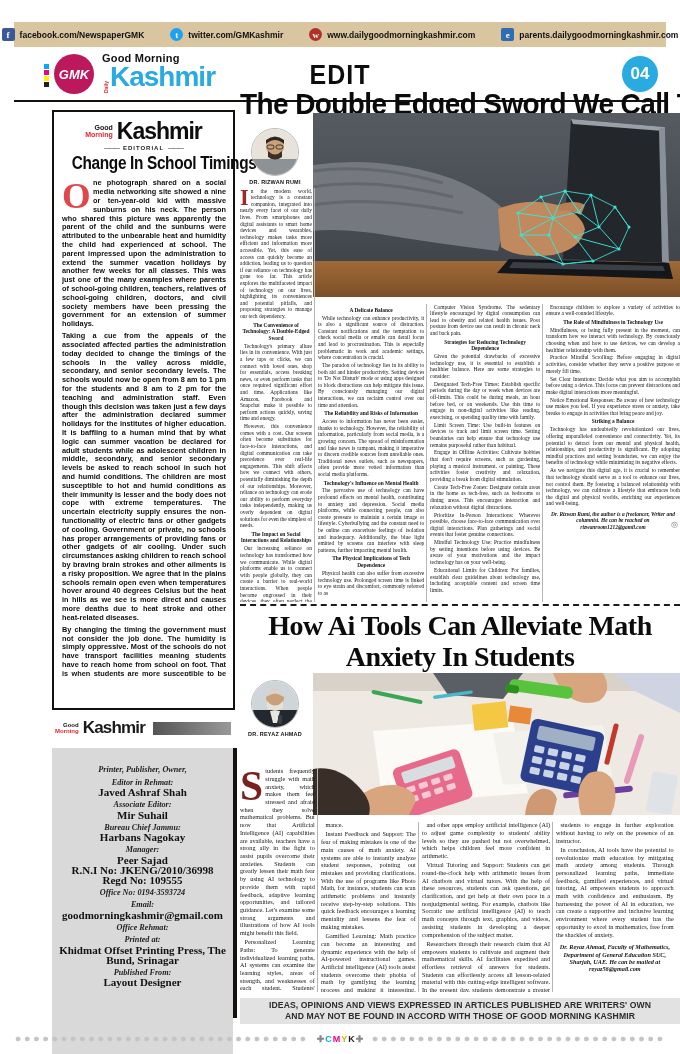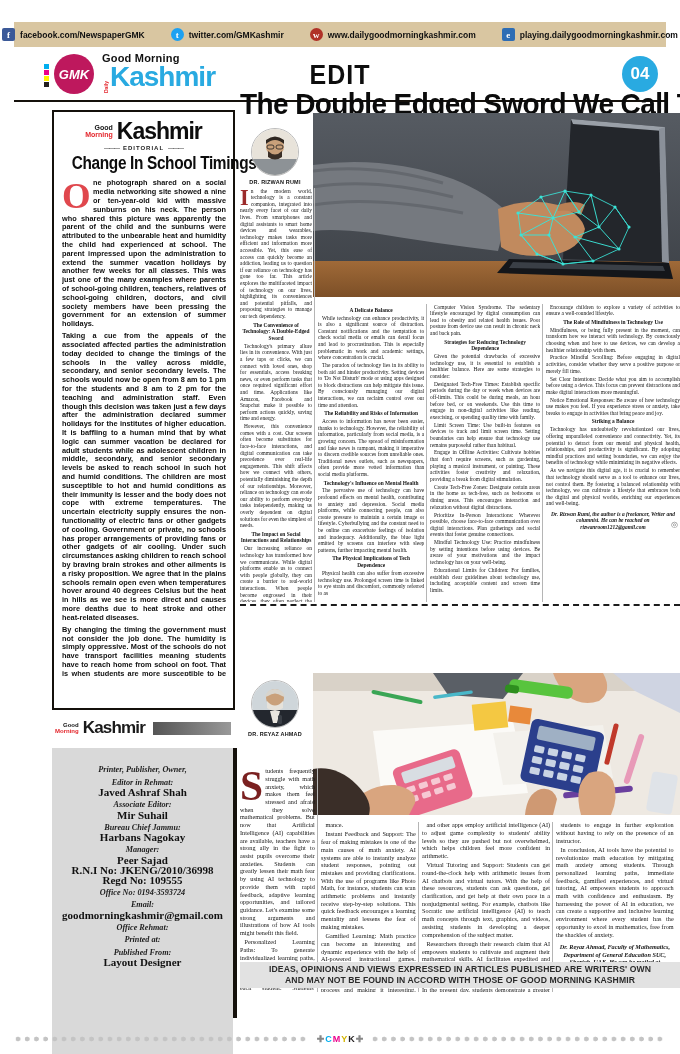--- a/index.html
+++ b/index.html
@@ -60,21 +60,21 @@
   .a2 .sin{font-size:8.4px;line-height:10.4px;transform:scale(.74);}
   .b-p{margin:0 0 2px;text-indent:6px;}
   .b-h{font-weight:bold;text-align:center;margin:3px 0 2px;text-indent:0;}
   .b-sig{font-style:italic;font-weight:bold;text-align:center;margin-top:6px;}
   .dropcap{float:left;font-family:"Liberation Serif",serif;font-weight:bold;font-size:34px;line-height:28px;margin:1px 3px 0 0;color:#9c2b2b;}
   .a2 .dropcap{font-size:56px;line-height:46px;color:#7a2020;}
   .colrule{position:absolute;width:1px;background:#b5b5b5;}
   .dash-sep{position:absolute;left:240px;width:440px;border-top:2.5px dashed #1c1c1c;}
   .a2-title{position:absolute;left:0;top:0;width:100%;text-align:center;font-family:"Liberation Serif",serif;font-weight:bold;font-size:28px;line-height:31px;letter-spacing:-.5px;color:#0b0b0b;}
   
-  .disclaimer{position:absolute;left:240px;top:962px;width:440px;height:26px;background:#e2e2e2;display:flex;flex-direction:column;align-items:center;justify-content:center;}
+  .disclaimer{position:absolute;left:240px;top:998px;width:440px;height:26px;background:#e2e2e2;display:flex;flex-direction:column;align-items:center;justify-content:center;}
   .disc-l{font-size:8.6px;font-weight:bold;color:#2b2b2b;line-height:11px;letter-spacing:.1px;}
   .cmyk-strip{position:absolute;left:14px;top:1032px;width:652px;height:14px;display:flex;align-items:center;}
   .dots{flex:1;height:8px;background-image:radial-gradient(circle at 4px 4px,#c4c4c4 2.1px,transparent 2.7px);background-size:9.2px 8px;}
   .cmyk-label{padding:0 8px;font-size:9px;font-weight:900;display:flex;align-items:center;gap:1px;}
   .cmyk-plus{color:#888;}
   .reg-right{position:absolute;right:2px;top:520px;color:#777;font-size:8px;}
 </style>
 </head>
 <body>
 
@@ -95,21 +95,21 @@
     <div class="social-item">
       <span class="social-icn" style="background:#1da1f2;border-radius:50%">t</span>
       <span class="social-txt">twitter.com/GMKashmir</span>
     </div>
     <div class="social-item">
       <span class="social-icn" style="background:#b03127;border-radius:50%">w</span>
       <span class="social-txt">www.dailygoodmorningkashmir.com</span>
     </div>
     <div class="social-item">
       <span class="social-icn" style="background:#2e6db4">e</span>
-      <span class="social-txt">playing.dailygoodmorningkashmir.com</span>
+      <span class="social-txt">parents.dailygoodmorningkashmir.com</span>
     </div>
   </div>
 
   <div class="hdr">
     <div class="gmk-circle">GMK</div>
     <div class="logo-block">
       <div class="logo-top">Good Morning</div>
       <div class="logo-row">
         <span class="logo-daily">Daily</span>
         <span class="logo-main">Kashmir</span>
@@ -158,20 +158,21 @@
       <div class="pub-v">Harbans Nagokay</div>
       <div class="pub-l">Manager:</div>
       <div class="pub-v">Peer Sajad</div>
       <div class="pub-v">R.N.I No: JKENG/2010/36998</div>
       <div class="pub-v">Regd No: 109555</div>
       <div class="pub-l">Office No: 0194-3593724</div>
       <div class="pub-l">Email:</div>
       <div class="pub-v">goodmorningkashmir@gmail.com</div>
       <div class="pub-l">Office Rehmat:</div>
       <div class="pub-l">Printed at:</div>
+      <div class="pub-v">Khidmat Offset Printing Press, The Bund, Srinagar</div>
       <div class="pub-l">Published From:</div>
       <div class="pub-v">Layout Designer</div>
     </div>
   <div class="pub-bar"></div>
 
   <div class="art a1" style="left:240px;top:88px;width:440px;height:516px;">
     <div class="a1-title">The Double Edged Sword We Call Technology</div>
     <div class="author" style="left:0;top:40px;">
       <div class="avatar">
         <svg width="46" height="46" viewBox="0 0 46 46">
@@ -305,20 +306,24 @@
       </div>
     <div class="colrule" style="left:74px;top:100px;height:414px;"></div>
     <div class="colrule" style="left:186px;top:216px;height:298px;"></div>
     <div class="colrule" style="left:302px;top:216px;height:298px;"></div>
   </div>
 
   <div class="dash-sep" style="top:604px;"></div>
   <div class="reg-right">◎</div>
 
   <div class="art a2" style="left:240px;top:610px;width:440px;height:385px;">
+    <div class="a2-title">
+      <div>How Ai Tools Can Alleviate Math</div>
+      <div>Anxiety In Students</div>
+    </div>
     <div class="author" style="left:0;top:70px;">
       <div class="avatar">
         <svg width="46" height="46" viewBox="0 0 46 46">
           <rect width="46" height="46" fill="#cfd6da"></rect>
           <rect y="29" width="46" height="17" fill="#23272e"></rect>
           <polygon points="18,30 28,30 25,42 21,42" fill="#e9e6df"></polygon>
           <circle cx="23" cy="17" r="9" fill="#c9a07a"></circle>
           <path d="M13 16 q2 -8 10 -8 q8 0 10 8 l-3 -1 q-7 -5 -14 0 z" fill="#d8d4cc"></path>
           <path d="M15 20 q8 9 16 0 l0 7 q-8 6 -16 0 z" fill="#e6e2da"></path>
           <rect x="26" y="34" width="4" height="9" rx="1.5" fill="#3a3f46"></rect>

